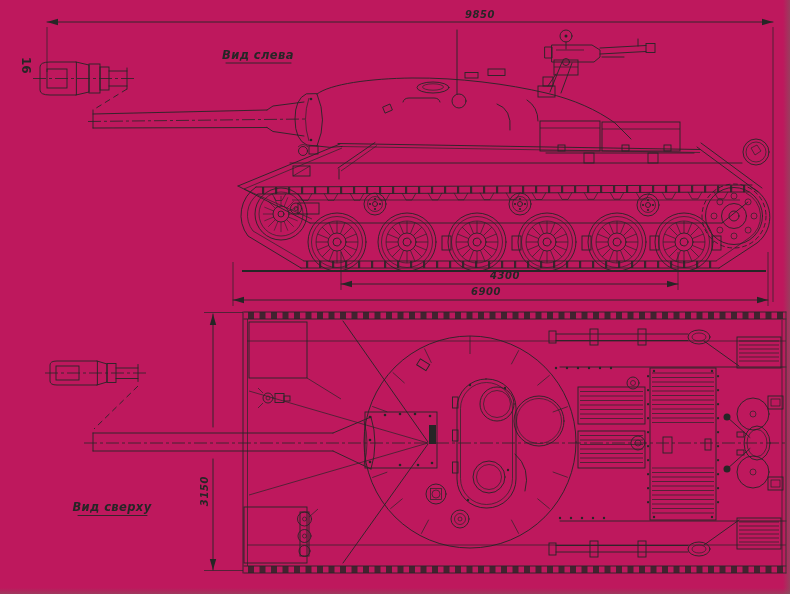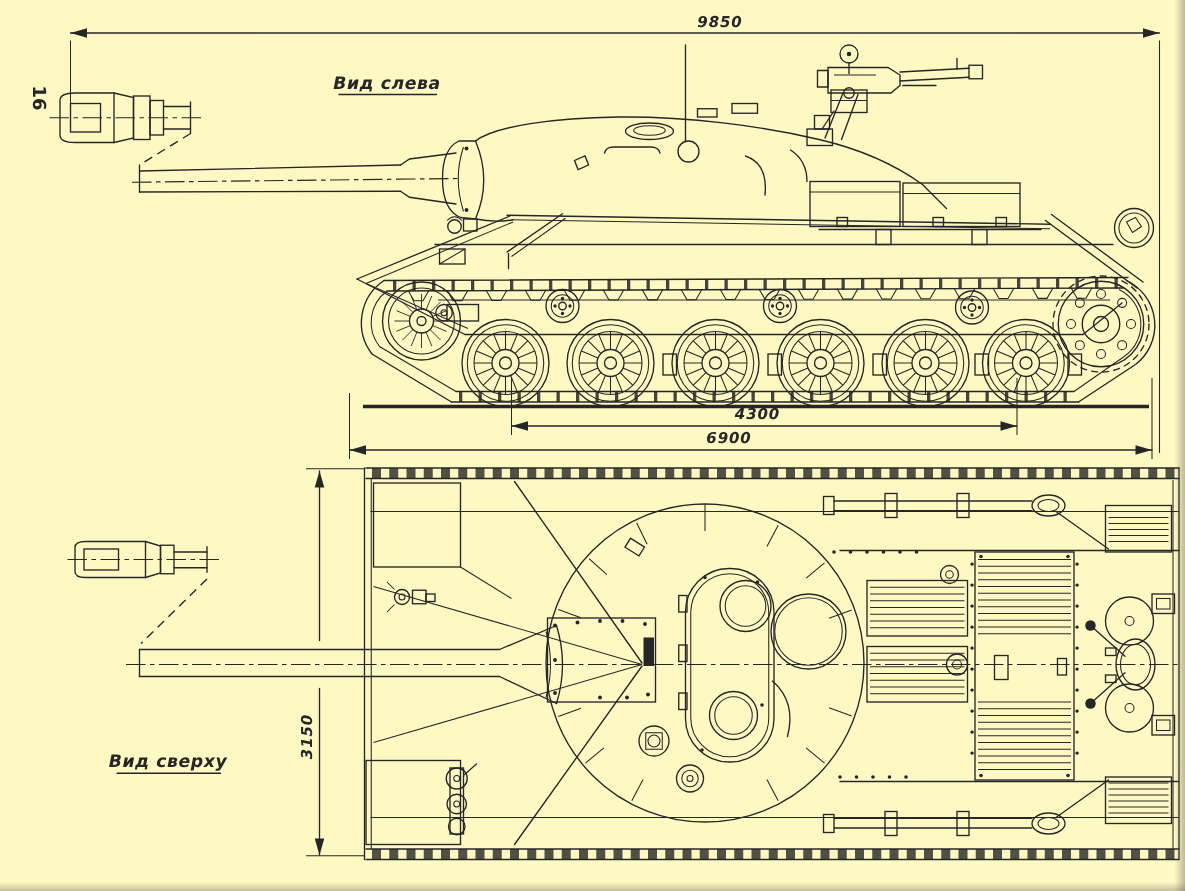--- a/index.html
+++ b/index.html
@@ -1,17 +1,17 @@
 <!DOCTYPE html>
 <html><head>
 <meta charset="utf-8">
 <style>
   html,body{margin:0;padding:0;}
   body{width:790px;height:594px;overflow:hidden;background:#ffffff;}
-  .sheet{position:relative;width:790px;height:594px;background:#fef9c3;font-family:"DejaVu Sans",sans-serif;}
+  .sheet{position:relative;width:790px;height:594px;background:#be185d;font-family:"DejaVu Sans",sans-serif;}
   .sheet svg{position:absolute;left:0;top:0;}
   
   .ln{stroke:#262626;stroke-width:0.9;fill:none;stroke-linecap:round;}
   .thin{stroke:#262626;stroke-width:0.7;fill:none;}
   .thick{stroke:#262626;stroke-width:2.2;fill:none;}
   .cl{stroke:#262626;stroke-width:0.8;fill:none;stroke-dasharray:13 3 3 3;}
   .dash{stroke:#262626;stroke-width:0.9;fill:none;stroke-dasharray:6 4;}
   .band{stroke:#262626;stroke-width:7;fill:none;stroke-dasharray:2.2 10.8;opacity:.85;}
   .bandh{stroke:#262626;stroke-width:7;fill:none;stroke-dasharray:6 5.5;opacity:.8;}
   .dot{fill:#262626;stroke:none;}

